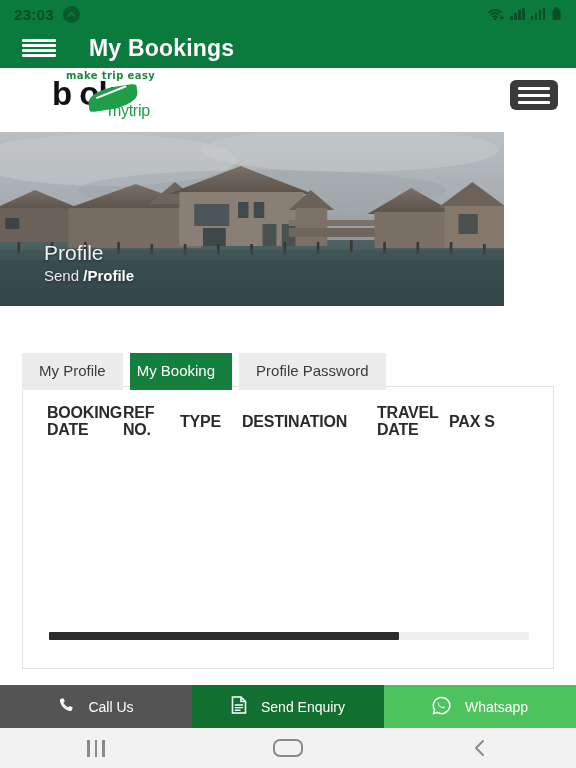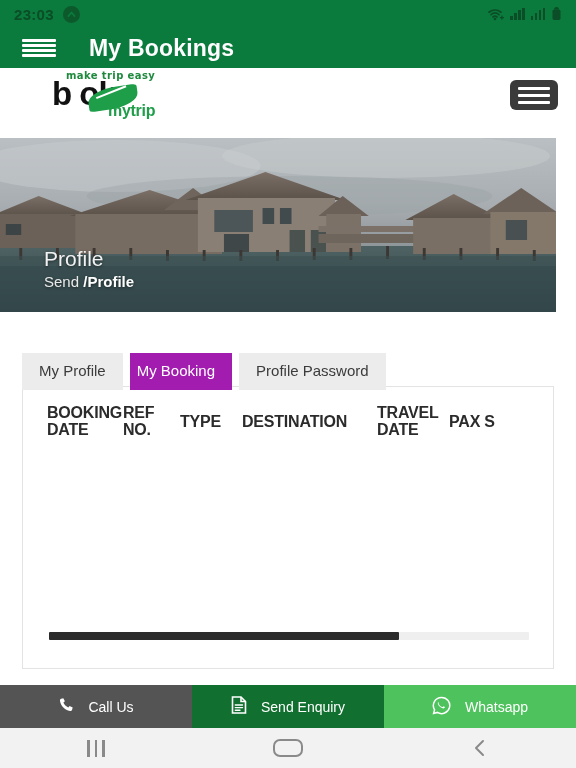--- a/index.html
+++ b/index.html
@@ -69,32 +69,32 @@
     position:absolute; top:18px; left:62px; width:50px; height:22px;
     background:#1f9e4a; border-radius:60% 10% 60% 10%;
     transform:rotate(-8deg);
   }
   .logo-leaf::after {
     content:""; position:absolute; top:4px; left:8px; width:32px; height:2px;
     background:#fff; transform:rotate(-14deg);
   }
   .logo-sub {
     position:absolute; top:33px; left:82px;
-    font-size:16px; font-weight:bold; color:#1f9e4a; letter-spacing:-.3px;
+    font-size:16px; font-weight:normal; color:#1f9e4a; letter-spacing:-.3px;
   }
   .menu-btn {
     width:48px; height:30px; background:#3a3a3a; border-radius:6px;
     display:flex; flex-direction:column; justify-content:center; gap:4px;
     padding:0 8px;
   }
   .menu-btn span { display:block; height:3px; background:#fff; border-radius:1px; }
 
   
   .hero {
-    position:absolute; top:138px; left:0; width:556px; height:174px;
+    position:absolute; top:132px; left:0; width:504px; height:174px;
     overflow:hidden; background:#5b6466;
   }
   .hero svg { position:absolute; inset:0; width:100%; height:100%; display:block; }
   .hero-text { position:absolute; left:44px; bottom:22px; z-index:4; }
   .hero-title {
     color:#f2f2f2; font-size:21px; font-weight:normal; line-height:1.15;
     text-shadow:0 1px 3px rgba(0,0,0,.5);
   }
   .crumb {
     margin-top:2px; color:#eaeaea; font-size:15px;
@@ -104,21 +104,21 @@
 
   
   .tabs {
     position:absolute; top:353px; left:22px;
     display:flex; gap:7px; z-index:3;
   }
   .tab {
     padding:10px 17px; font-size:15px; color:#3b3b3b;
     background:#ececec; line-height:1.1; white-space:nowrap;
   }
-  .tab.active { background:#a21caf; color:#ffffff;padding-left:7px; }
+  .tab.active { background:#15803d; color:#ffffff;padding-left:7px; }
 
   
   .panel {
     position:absolute; top:386px; left:22px; width:532px; height:283px;
     border:1px solid #e3e3e3; background:#fff; overflow:hidden;
   }
   .thead {
     display:flex; align-items:flex-start; padding:18px 0 0 0;
     color:#2b2b2b; font-size:16px; font-weight:bold; letter-spacing:-.2px;
   }

